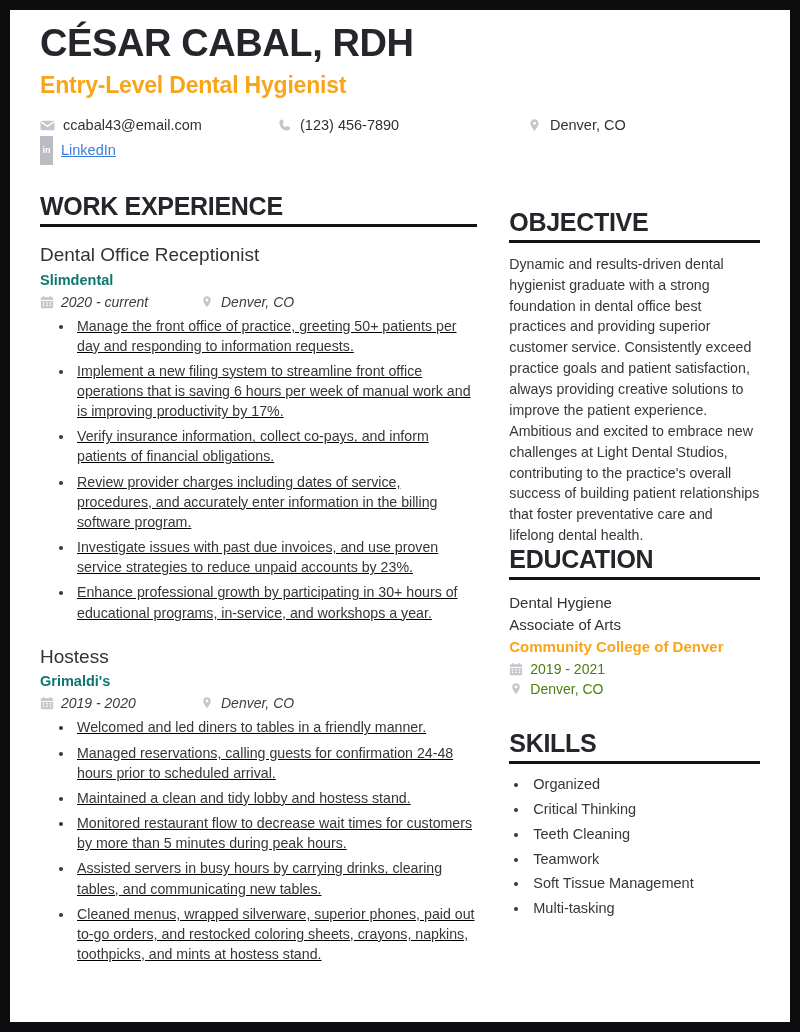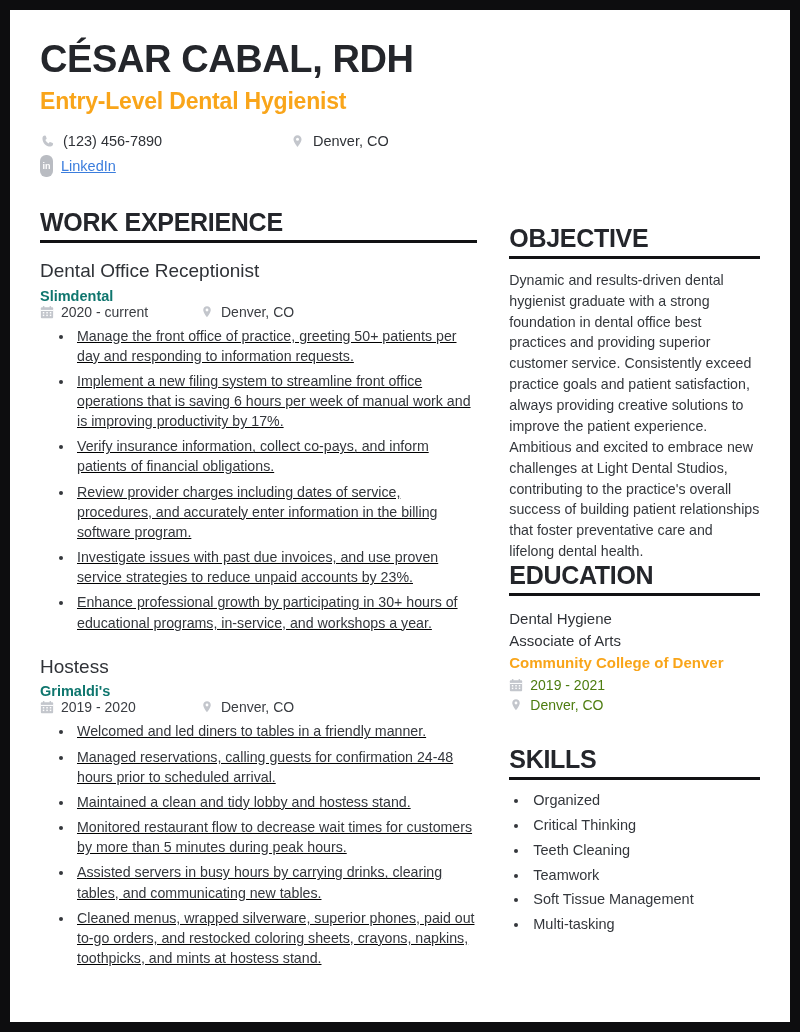--- a/index.html
+++ b/index.html
@@ -12,21 +12,21 @@
     overflow: hidden;
   }
 
   .page {
     position: absolute;
     left: 10px;
     top: 10px;
     width: 780px;
     height: 1012px;
     background: #ffffff;
-    padding: 22px 30px 0 30px;
+    padding: 6px 30px 0 30px;
   }
 
   
   .name {
     font-size: 38px;
     font-weight: 700;
     letter-spacing: -0.4px;
     color: #24262b;
     line-height: 1.12;
     margin-top: 6px;
@@ -97,20 +97,22 @@
   }
   .job-company {
     font-size: 14.5px;
     font-weight: 700;
     color: #0f766e;
     margin-top: 5px;
   }
   .job-meta {
     display: flex;
     align-items: flex-end;
+    margin-top: 6px;
+    font-style: italic;
   }
   .meta-item {
     display: flex;
     align-items: center;
     font-size: 14px;
     color: #3a3d42;
   }
   .meta-item .ic { margin-right: 7px; display: flex; align-items: center; }
   .meta-date { width: 160px; }
 
@@ -169,23 +171,23 @@
     margin-bottom: 3px;
     padding-left: 4px;
   }
 
   .sp-objective { margin-top: 16px; }
   .sp-education { }
   .sp-skills    { margin-top: 33px; }
   .sp-hostess   { margin-top: 22px; }
 
   .li-badge {
-    width: 13px; height: 22px;
+    width: 13px; height: 29px;
     background: #b9bcc2;
-    border-radius: 6px;
+    border-radius: 0;
     color: #ffffff;
     font-size: 9px;
     font-weight: 700;
     display: flex;
     align-items: center;
     justify-content: center;
     line-height: 1;
   }
 </style>
 </head>
@@ -193,20 +195,29 @@
 
 <div class="page">
 
   <div>
     <div class="name">CÉSAR CABAL, RDH</div>
     <div class="headline">Entry-Level Dental Hygienist</div>
 
     <div class="contact-rows">
       <div class="contact-row">
 
+        <div class="contact-item ci-email">
+          <span class="ic">
+            <svg width="15" height="15" viewBox="0 0 16 16">
+              <rect x="0.5" y="3" width="15" height="10" rx="1.6" fill="#c3c6cc"></rect>
+              <path d="M1.3 4.2 L8 9 L14.7 4.2" stroke="#ffffff" stroke-width="1.5" fill="none"></path>
+            </svg>
+          </span>
+          <span>ccabal43@email.com</span>
+        </div>
 
         <div class="contact-item ci-phone">
           <span class="ic">
             <svg width="15" height="15" viewBox="0 0 16 16">
               <path d="M5.2 1.6c.7 0 1 .4 1.2 1l.6 1.8c.2.6 0 1-.4 1.3l-.9.6c.8 1.7 2 2.9 3.6 3.7l.6-.9c.3-.4.7-.6 1.3-.4l1.8.6c.6.2 1 .5 1 1.2 0 1.6-1.3 2.9-2.9 2.9C6.4 13.4 2.6 9.6 2.6 4.5c0-1.6 1.1-2.9 2.6-2.9z" fill="#c3c6cc"></path>
             </svg>
           </span>
           <span>(123) 456-7890</span>
         </div>
 

